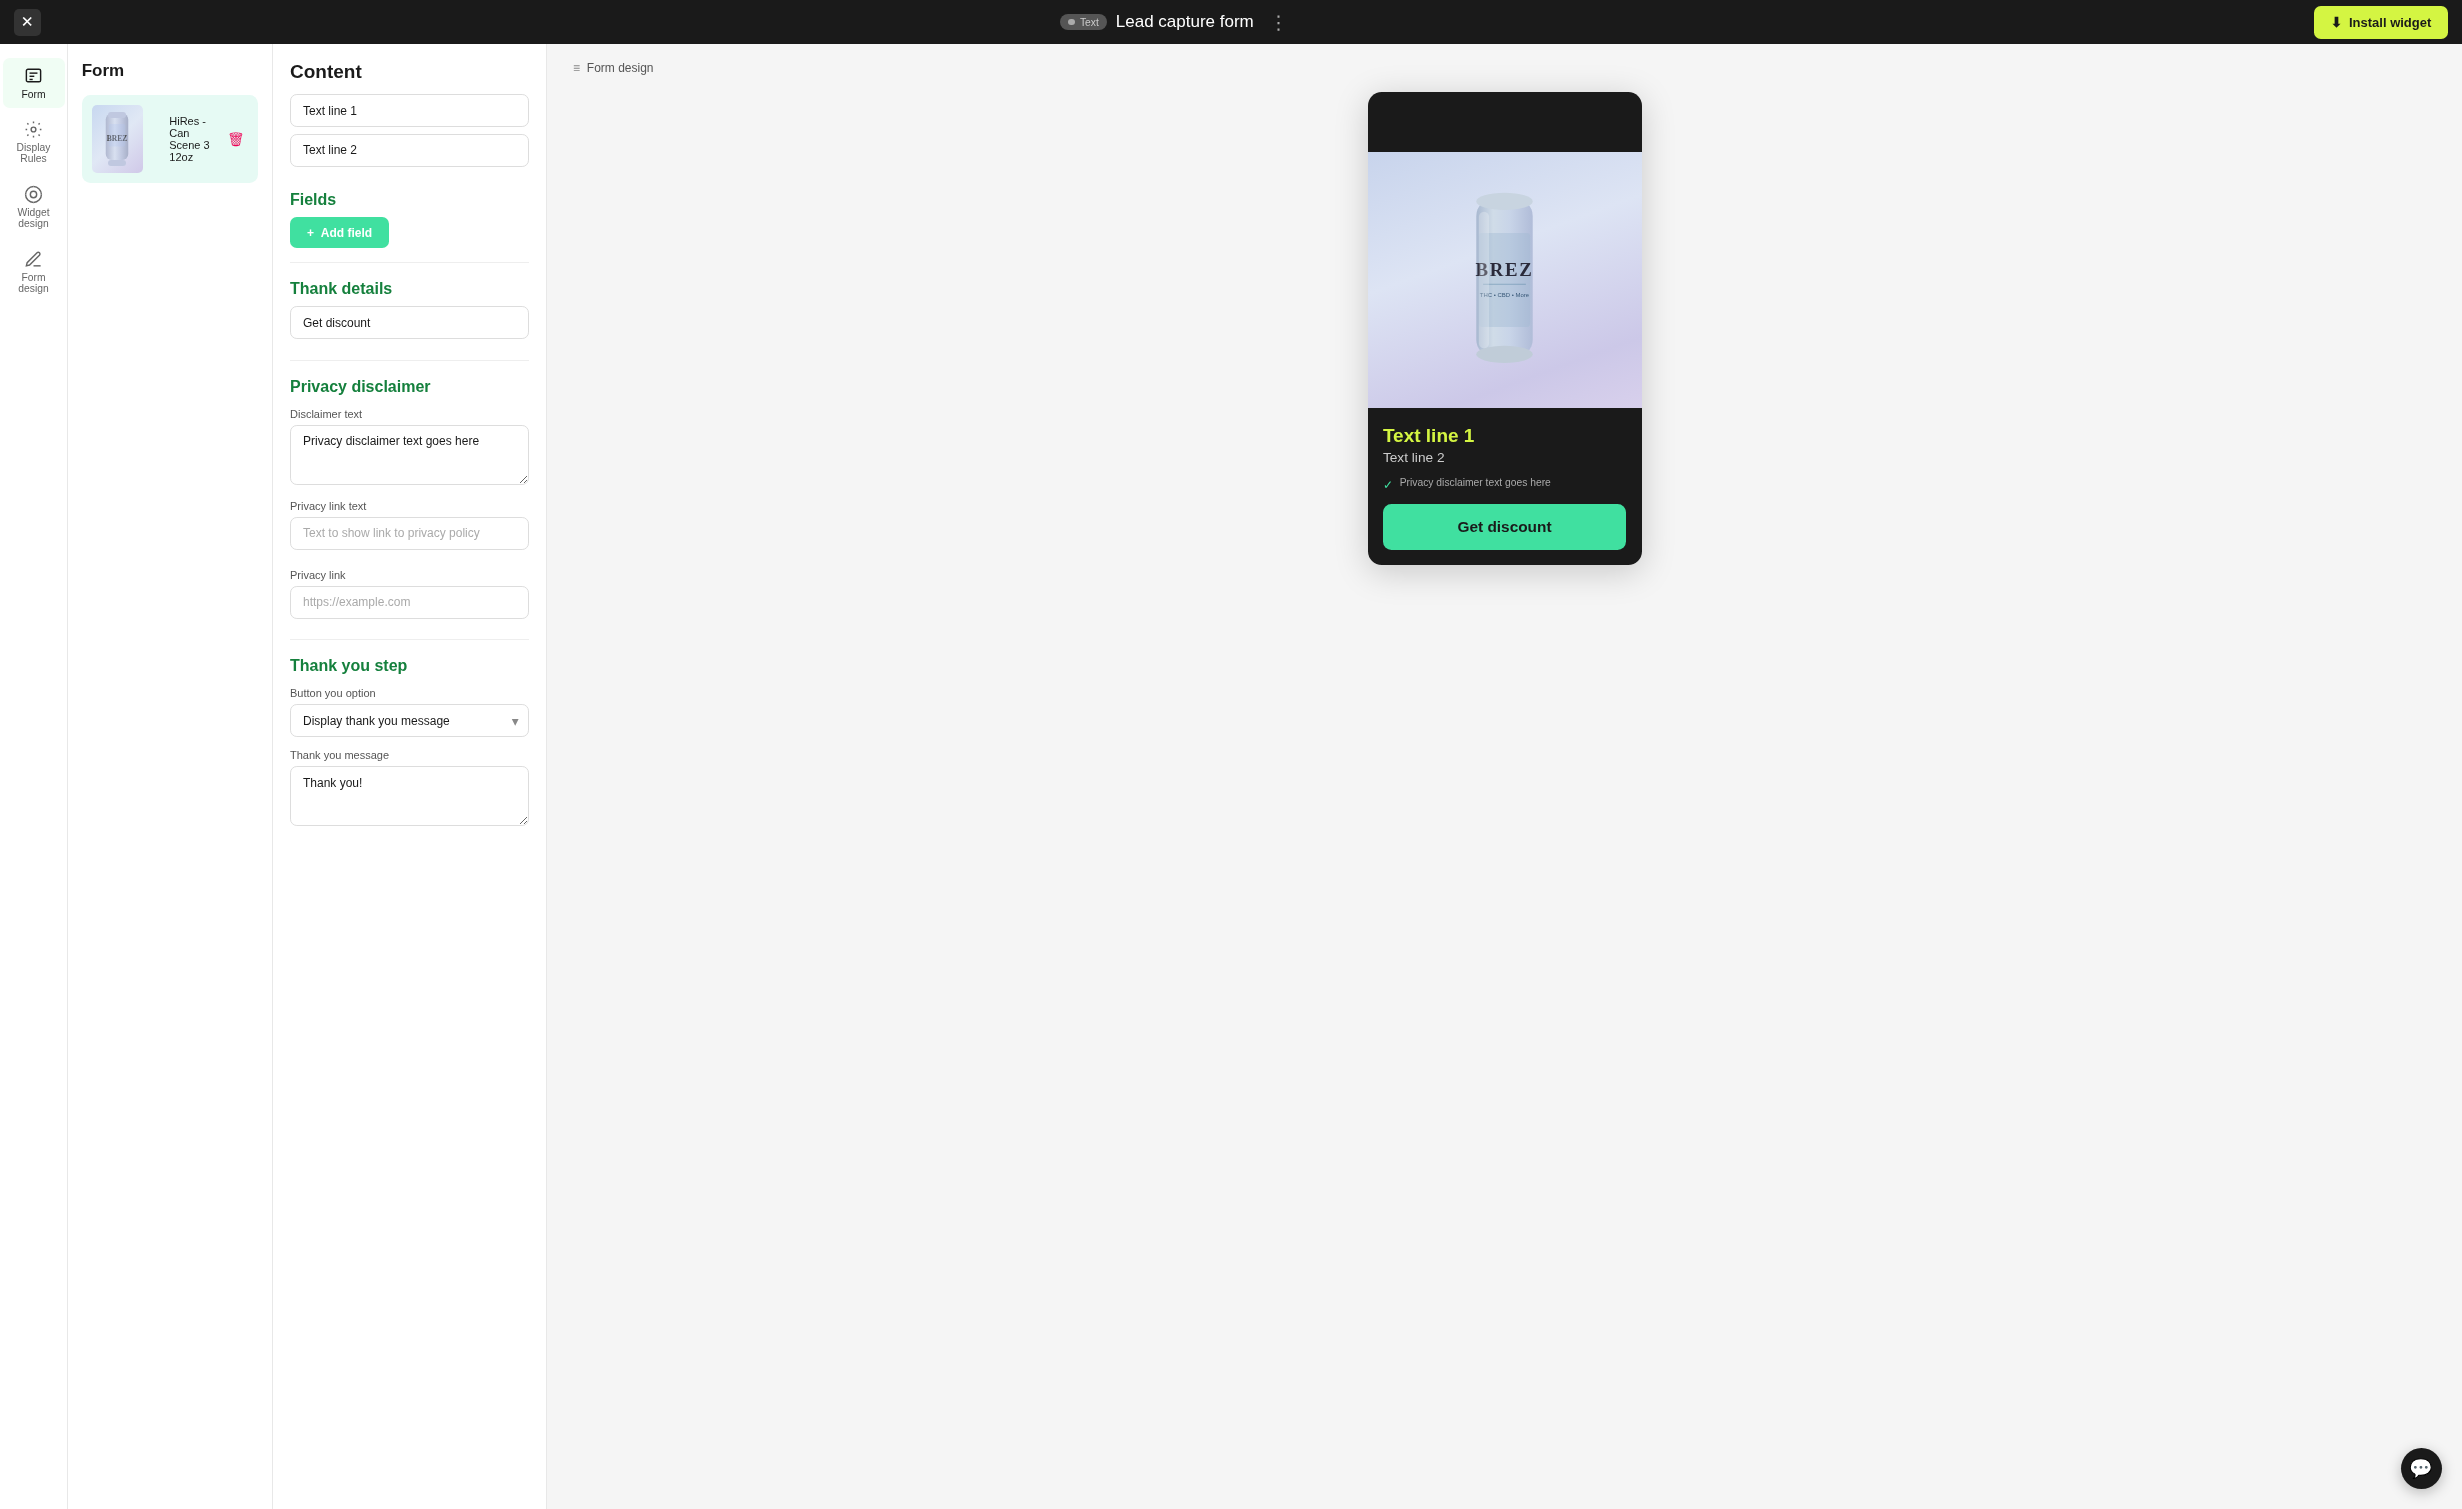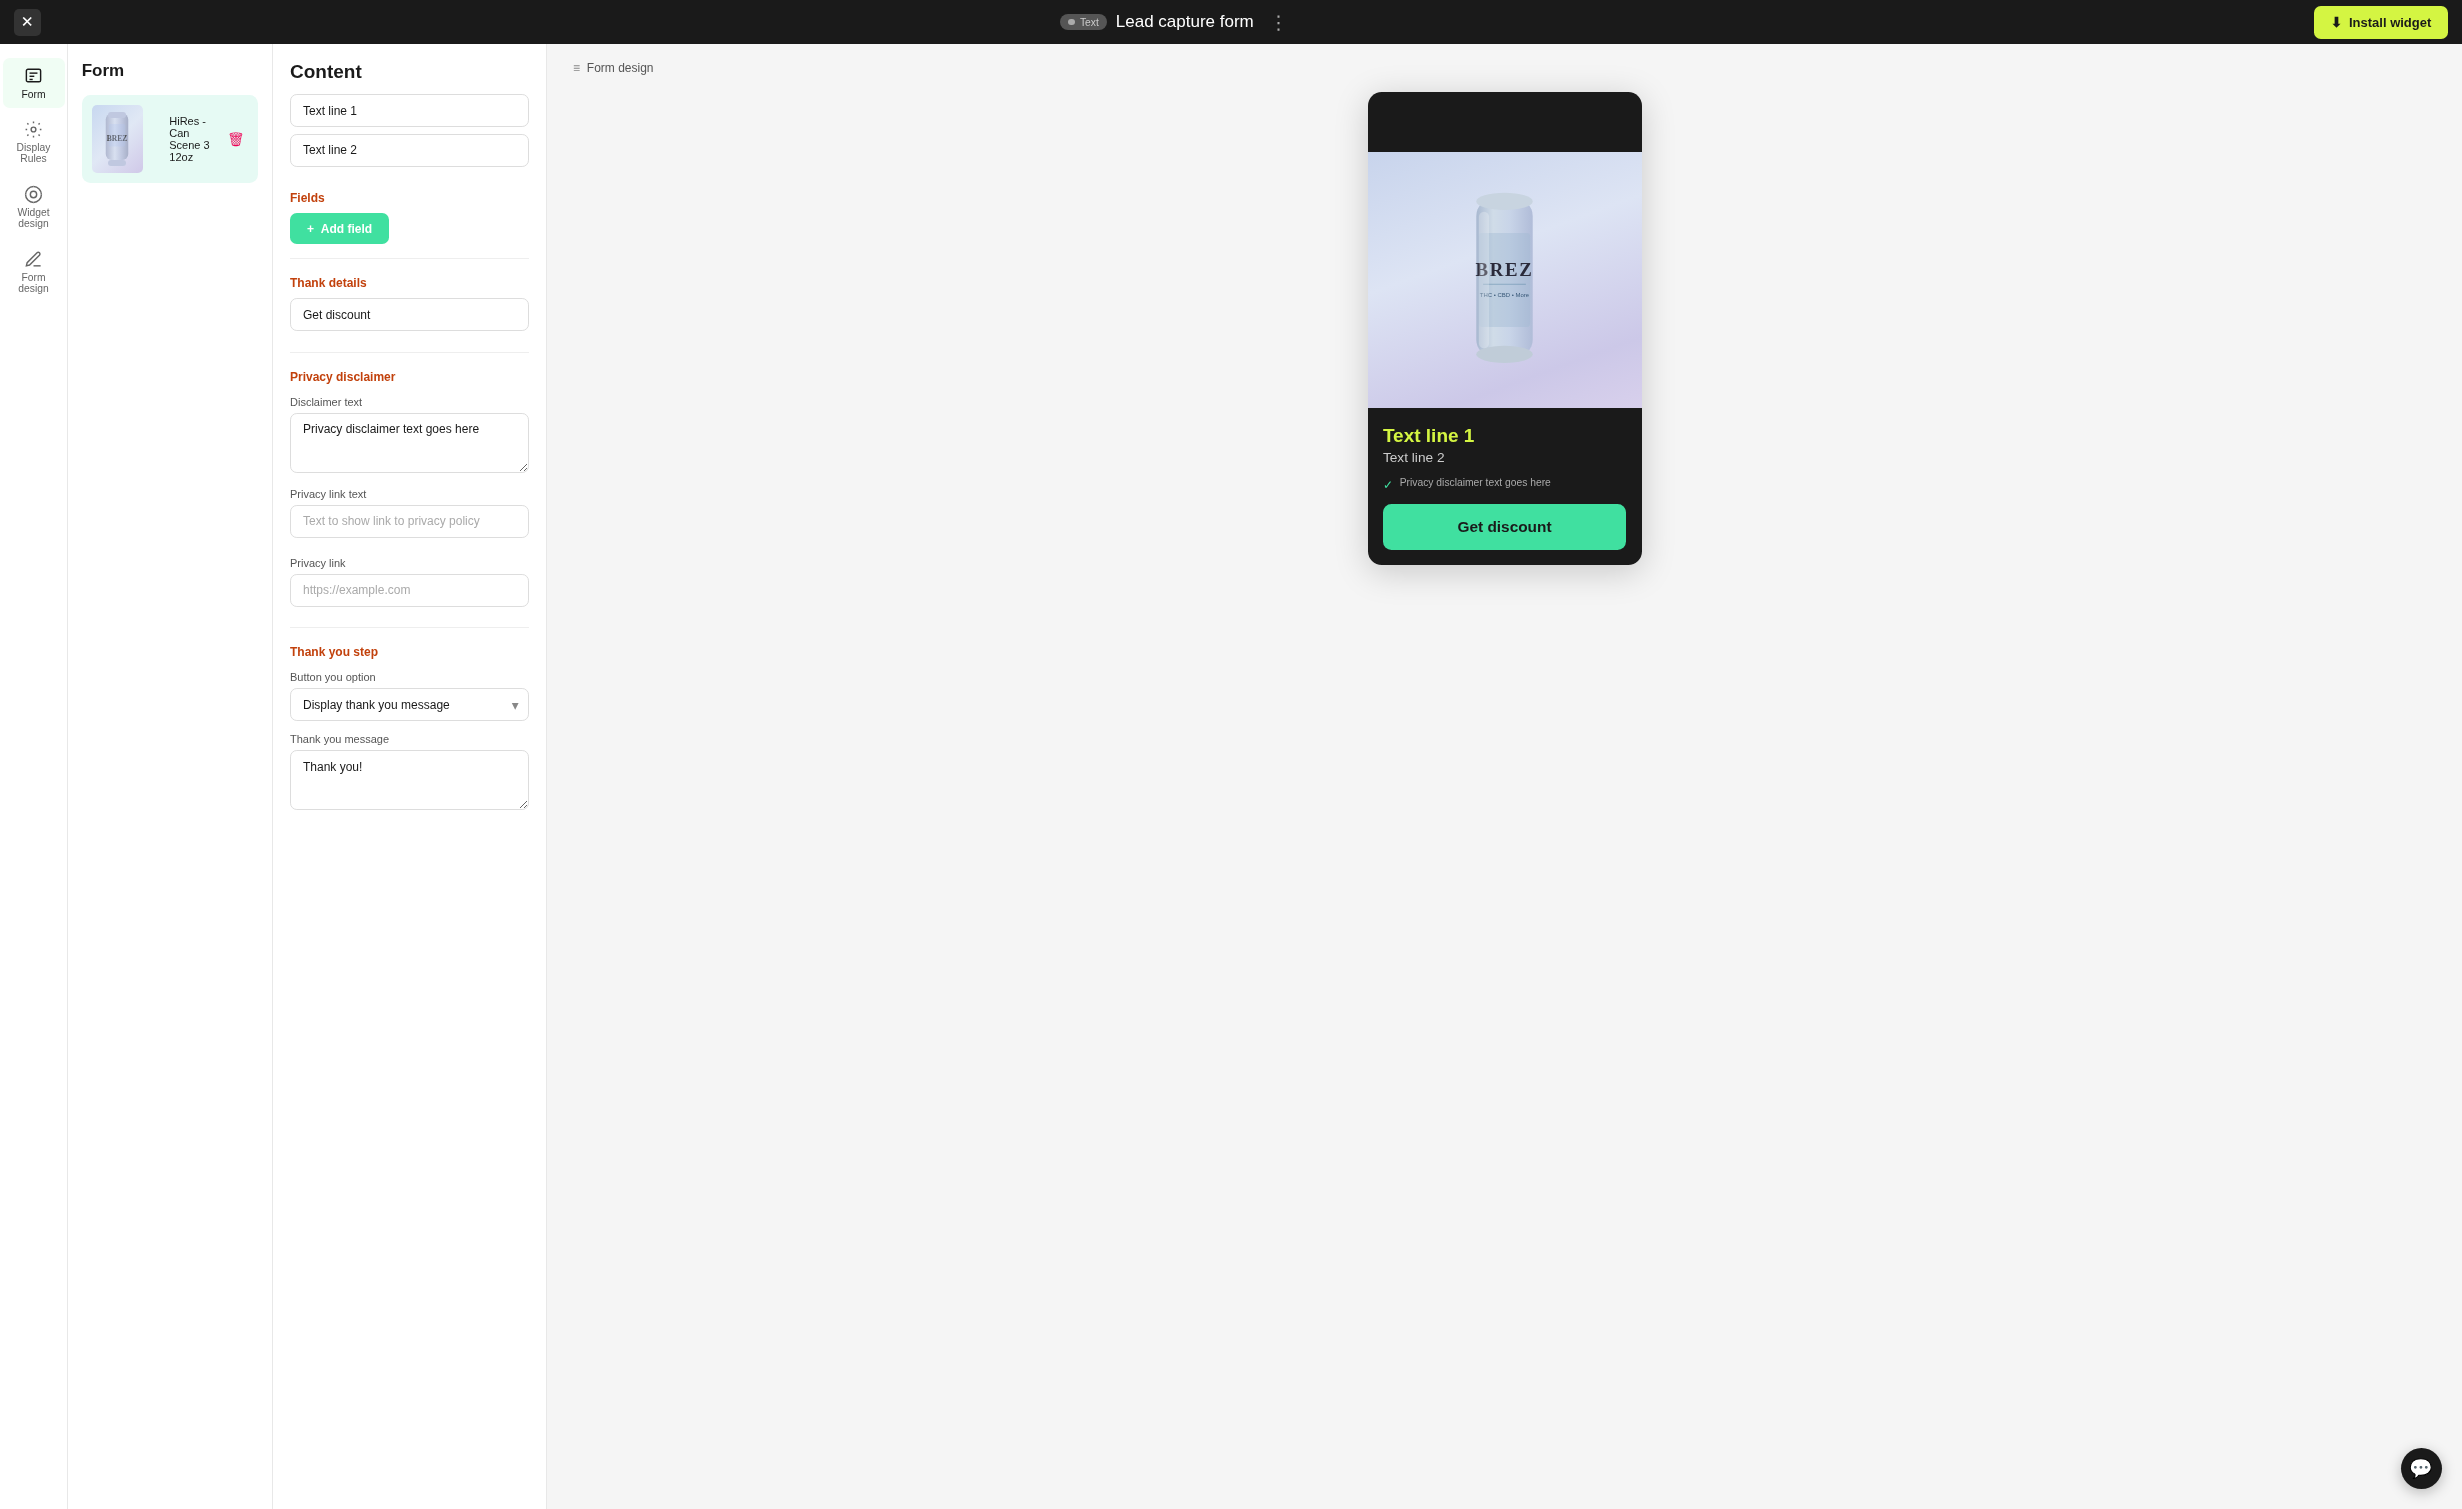--- a/index.html
+++ b/index.html
@@ -124,21 +124,21 @@
     .content-panel {
       width: 274px;
       background: #fff;
       border-right: 0.9px solid #e8e8e8;
       overflow-y: auto;
       padding: 17px 17px;
       flex-shrink: 0;
     }
     .content-panel-title { font-size: 19px; font-weight: 600; color: #1a1a1a; margin-bottom: 11px; }
 
-    .section-label { font-size: 12px; font-weight: 600; color: #c2410c; margin-bottom: 8.5px; margin-top: 17px; }
+    .section-label { font-size: 16px; font-weight: 600; color: #15803d; margin-bottom: 8.5px; margin-top: 17px; }
 
     .text-input {
       width: 100%;
       padding: 8.5px 12px;
       border: 0.9px solid #ddd;
       border-radius: 6.8px;
       font-size: 12px;
       color: #1a1a1a;
       background: #fff;
       margin-bottom: 6.8px;

